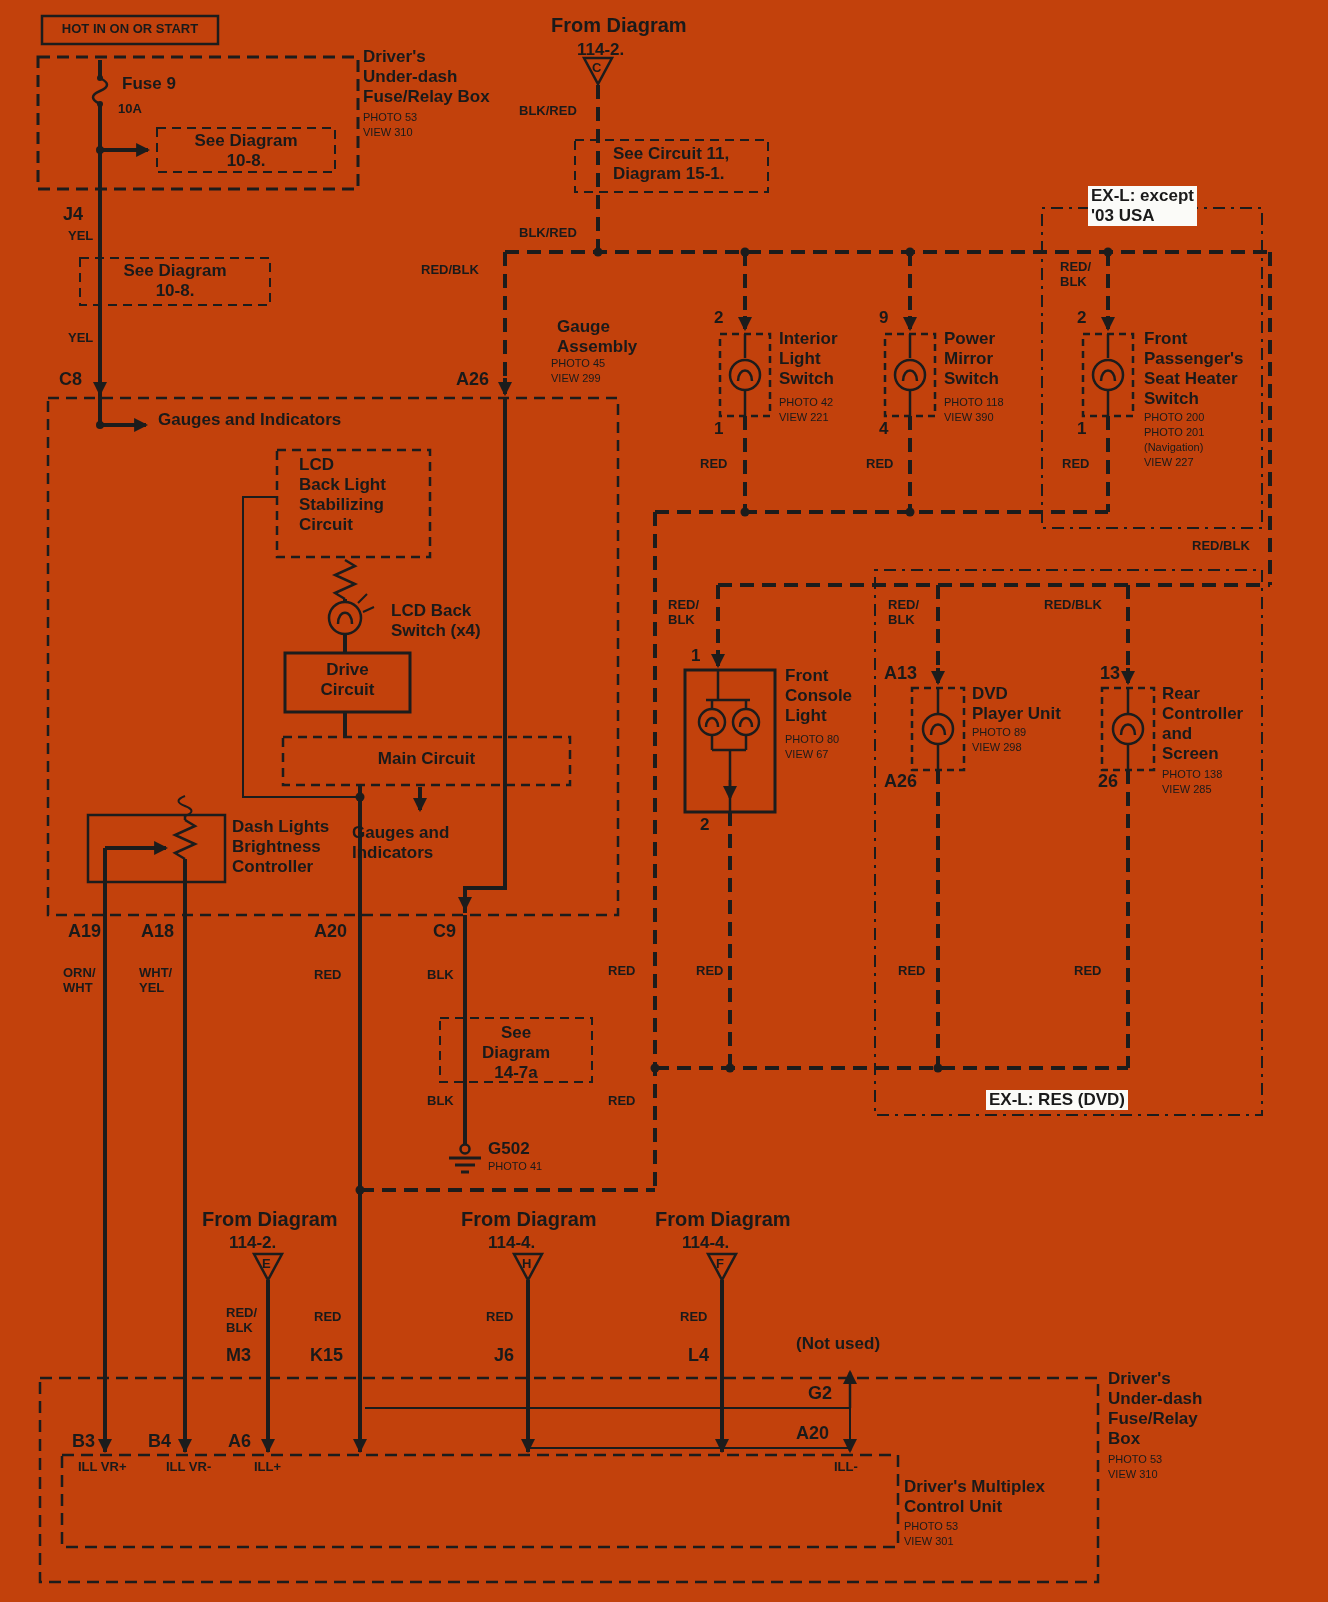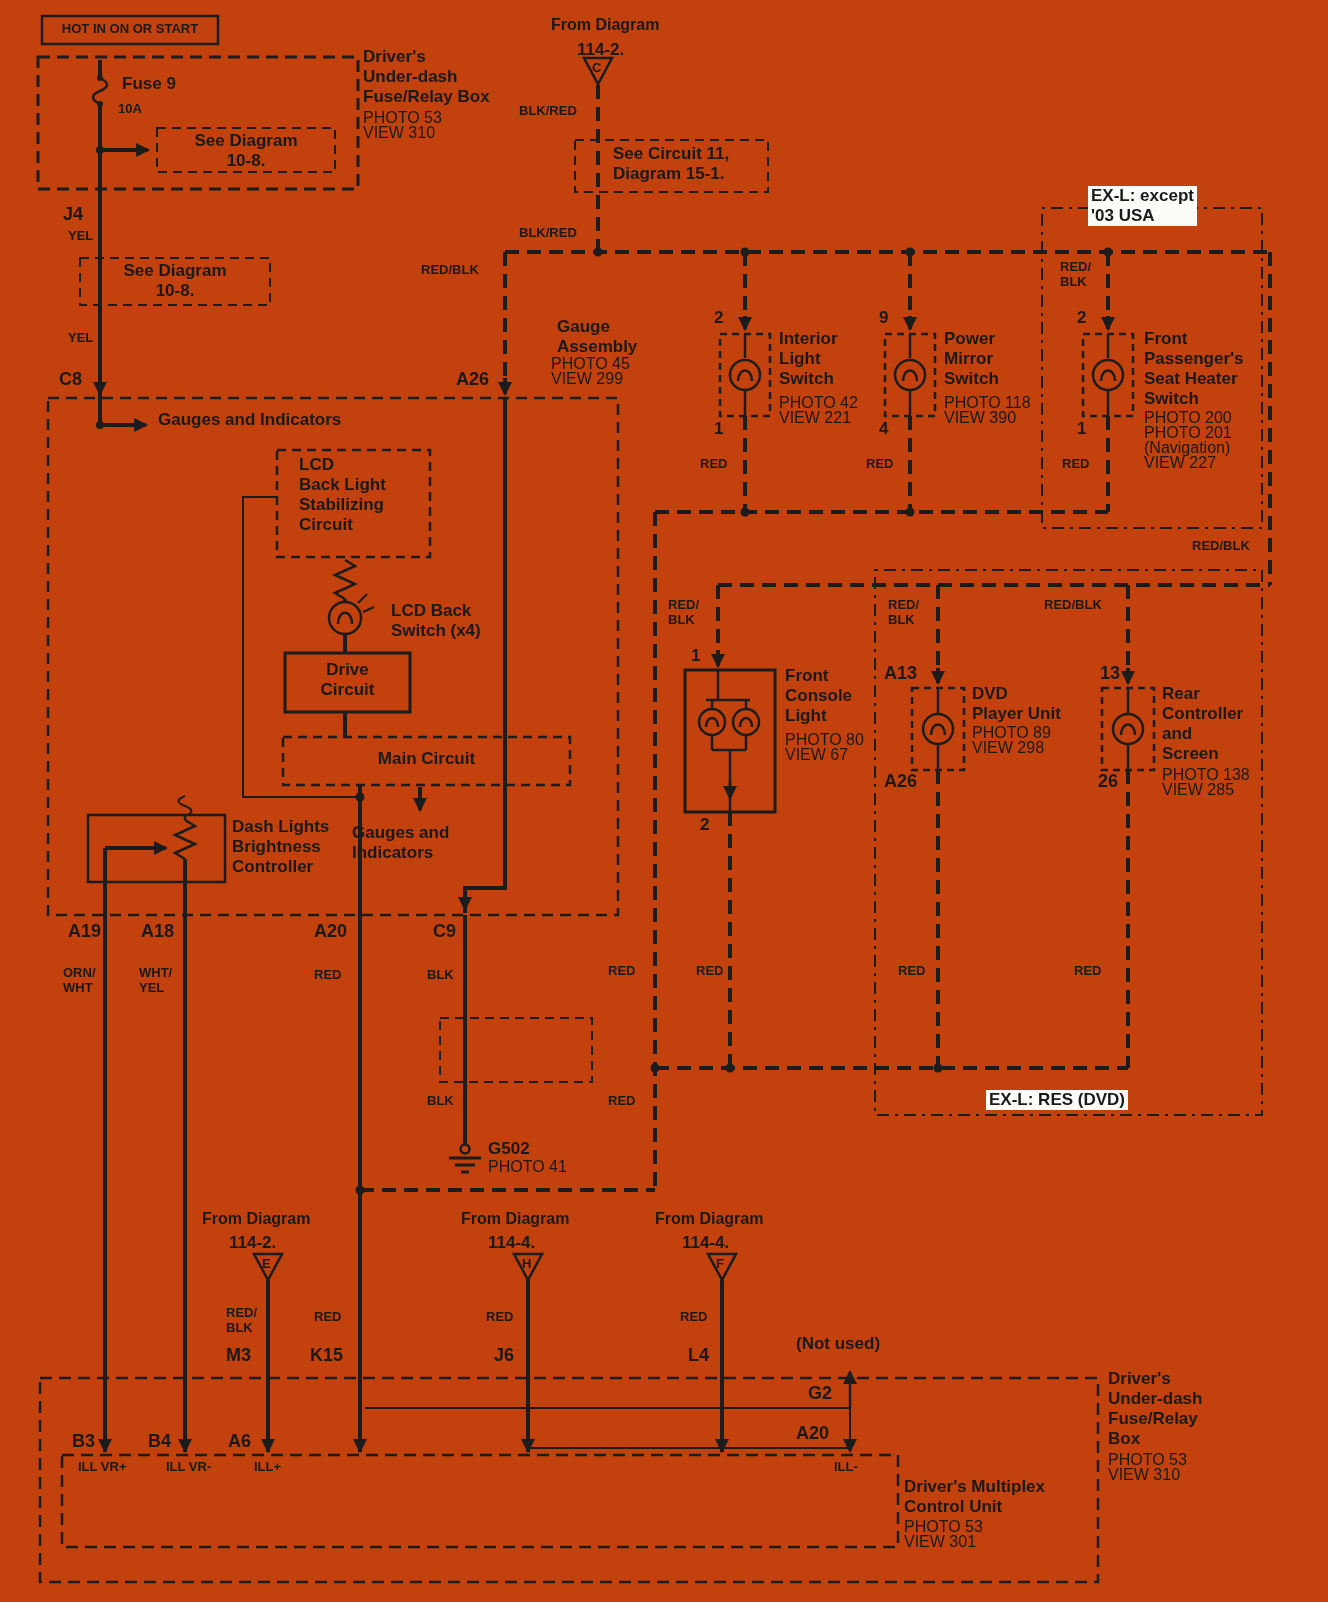--- a/index.html
+++ b/index.html
@@ -1,24 +1,24 @@
 <!DOCTYPE html>
 <html><head>
 <meta charset="utf-8">
 <style>
   html,body{margin:0;padding:0;background:#e9e9e5;}
   .page{position:relative;width:1328px;height:1602px;background:#c2410c;
         font-family:"Liberation Sans",sans-serif;color:#1a1a1a;overflow:hidden;}
   svg.canvas{position:absolute;left:0;top:0;}
   .t{position:absolute;font-weight:700;font-size:17px;line-height:20px;
      white-space:pre-line;color:#1a1a1a;}
-  .big{font-size:16px;line-height:24px;}
+  .big{font-size:20px;line-height:24px;}
   .pin{font-size:18px;}
   .sm{font-size:13px;line-height:15px;}
-  .ph{font-size:16px;line-height:15px;font-weight:400;}
+  .ph{font-size:11px;line-height:15px;font-weight:400;}
   .c{text-align:center;}
   .bg{background:#fbfbf8;padding:0 3px;}
 </style>
 </head>
 <body>
 
 <div class="page">
 
 <svg class="canvas" width="1328" height="1602" viewBox="0 0 1328 1602">
   <defs>
@@ -236,20 +236,23 @@
 <div class="t pin" style="left:68px;top:921px">A19</div>
 <div class="t pin" style="left:141px;top:921px">A18</div>
 <div class="t pin" style="left:314px;top:921px">A20</div>
 <div class="t pin" style="left:433px;top:921px">C9</div>
 <div class="t sm" style="left:63px;top:965px">ORN/
 WHT</div>
 <div class="t sm" style="left:139px;top:965px">WHT/
 YEL</div>
 <div class="t sm" style="left:314px;top:967px">RED</div>
 <div class="t sm" style="left:427px;top:967px">BLK</div>
+<div class="t c" style="left:440px;top:1023px;width:152px">See
+Diagram
+14-7a</div>
 <div class="t sm" style="left:427px;top:1093px">BLK</div>
 <div class="t" style="left:488px;top:1139px">G502</div>
 <div class="t ph" style="left:488px;top:1159px">PHOTO 41</div>
 
 <div class="t" style="left:714px;top:308px">2</div>
 <div class="t" style="left:779px;top:329px">Interior
 Light
 Switch</div>
 <div class="t ph" style="left:779px;top:395px">PHOTO 42</div>
 <div class="t ph" style="left:779px;top:410px">VIEW 221</div>

